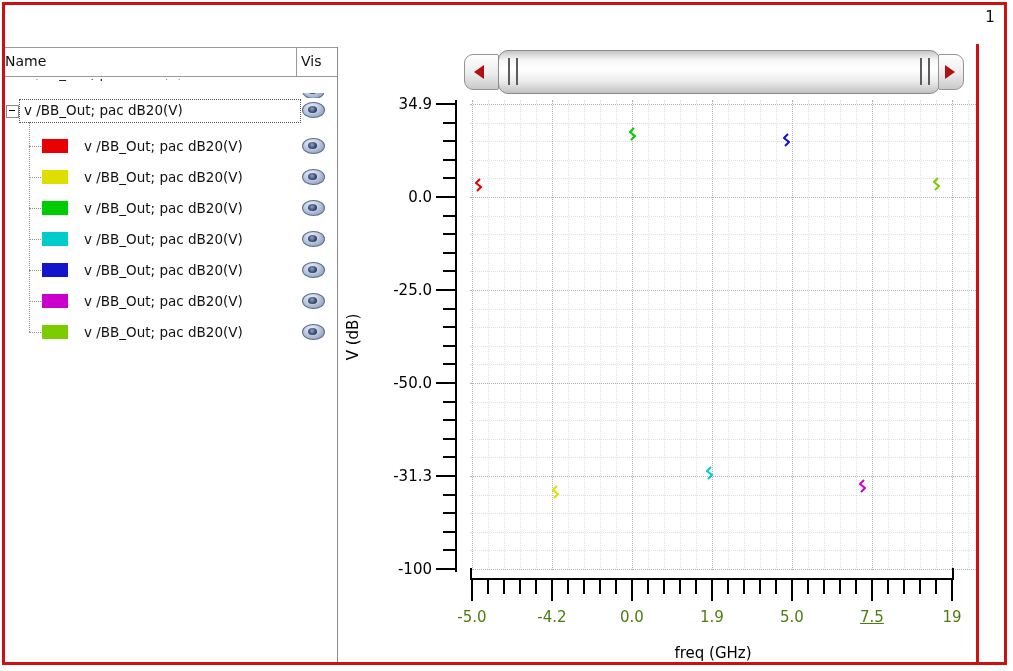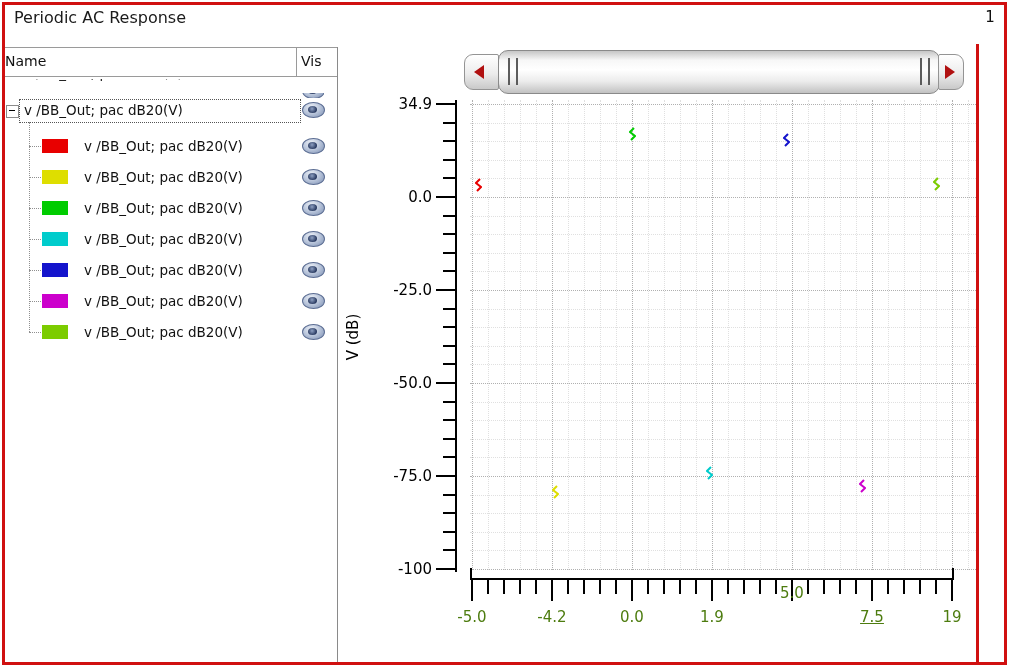--- a/index.html
+++ b/index.html
@@ -68,21 +68,20 @@
   .mark{position:absolute;width:7px;height:14px;}
 </style>
 </head>
 <body>
 
 <div id="canvas">
 
   <div class="frame"></div>
   <div class="inner-red"></div>
 
-  <div class="titlebar-text">Periodic AC Response</div>
   <div class="page-num">1</div>
 
   <div class="panel-top-line"></div>
   <div class="panel-hdr-bottom"></div>
   <div class="hdr-vsep"></div>
   <div class="panel-divider"></div>
   <div class="hdr-label hdr-name">Name</div>
   <div class="hdr-label hdr-vis">Vis</div>
 
   <div class="clipped-row">
@@ -243,21 +242,21 @@
       <div style="position: absolute; left: 436px; top: 196px; width: 20px; height: 0px; border-top: 2px solid rgb(0, 0, 0);"></div>
       <div style="position: absolute; left: 443px; top: 177.4px; width: 13px; height: 0px; border-top: 2px solid rgb(0, 0, 0);"></div>
       <div style="position: absolute; left: 443px; top: 158.8px; width: 13px; height: 0px; border-top: 2px solid rgb(0, 0, 0);"></div>
       <div style="position: absolute; left: 443px; top: 140.2px; width: 13px; height: 0px; border-top: 2px solid rgb(0, 0, 0);"></div>
       <div style="position: absolute; left: 443px; top: 121.6px; width: 13px; height: 0px; border-top: 2px solid rgb(0, 0, 0);"></div>
       <div style="position: absolute; left: 436px; top: 103px; width: 20px; height: 0px; border-top: 2px solid rgb(0, 0, 0);"></div>
       <div class="ylab" style="position: absolute; left: 370px; top: 95px;">34.9</div>
       <div class="ylab" style="position: absolute; left: 370px; top: 188px;">0.0</div>
       <div class="ylab" style="position: absolute; left: 370px; top: 281px;">-25.0</div>
       <div class="ylab" style="position: absolute; left: 370px; top: 374px;">-50.0</div>
-      <div class="ylab" style="position: absolute; left: 370px; top: 467px;">-75.0</div>
+      <div class="ylab" style="position: absolute; left: 370px; top: 467px;">-31.3</div>
       <div class="ylab" style="position: absolute; left: 370px; top: 560px;">-100</div>
       <div style="position: absolute; left: 470px; top: 578px; width: 484px; height: 2px; background: rgb(0, 0, 0);"></div>
       <div style="position: absolute; left: 470px; top: 568px; width: 2px; height: 10px; background: rgb(0, 0, 0);"></div>
       <div style="position: absolute; left: 952px; top: 568px; width: 2px; height: 10px; background: rgb(0, 0, 0);"></div>
       <div style="position: absolute; left: 471px; top: 580px; width: 0px; height: 21px; border-left: 2px solid rgb(0, 0, 0);"></div>
       <div style="position: absolute; left: 487px; top: 580px; width: 0px; height: 14px; border-left: 2px solid rgb(0, 0, 0);"></div>
       <div style="position: absolute; left: 503px; top: 580px; width: 0px; height: 14px; border-left: 2px solid rgb(0, 0, 0);"></div>
       <div style="position: absolute; left: 519px; top: 580px; width: 0px; height: 14px; border-left: 2px solid rgb(0, 0, 0);"></div>
       <div style="position: absolute; left: 535px; top: 580px; width: 0px; height: 14px; border-left: 2px solid rgb(0, 0, 0);"></div>
       <div style="position: absolute; left: 551px; top: 580px; width: 0px; height: 21px; border-left: 2px solid rgb(0, 0, 0);"></div>
@@ -283,21 +282,21 @@
       <div style="position: absolute; left: 871px; top: 580px; width: 0px; height: 21px; border-left: 2px solid rgb(0, 0, 0);"></div>
       <div style="position: absolute; left: 887px; top: 580px; width: 0px; height: 14px; border-left: 2px solid rgb(0, 0, 0);"></div>
       <div style="position: absolute; left: 903px; top: 580px; width: 0px; height: 14px; border-left: 2px solid rgb(0, 0, 0);"></div>
       <div style="position: absolute; left: 919px; top: 580px; width: 0px; height: 14px; border-left: 2px solid rgb(0, 0, 0);"></div>
       <div style="position: absolute; left: 935px; top: 580px; width: 0px; height: 14px; border-left: 2px solid rgb(0, 0, 0);"></div>
       <div style="position: absolute; left: 951px; top: 580px; width: 0px; height: 21px; border-left: 2px solid rgb(0, 0, 0);"></div>
       <div class="xlab" style="position: absolute; left: 442px; top: 608px;">-5.0</div>
       <div class="xlab" style="position: absolute; left: 522px; top: 608px;">-4.2</div>
       <div class="xlab" style="position: absolute; left: 602px; top: 608px;">0.0</div>
       <div class="xlab" style="position: absolute; left: 682px; top: 608px;">1.9</div>
-      <div class="xlab" style="position: absolute; left: 762px; top: 584px;">5.0</div>
+      <div class="xlab" style="position: absolute; left: 762px; top: 608px;">5.0</div>
       <div class="xlab" style="position: absolute; left: 842px; top: 608px; text-decoration: underline;">7.5</div>
       <div class="xlab" style="position: absolute; left: 922px; top: 608px;">19</div>
       <div class="mark" style="position: absolute; left: 475.4px; top: 176.98px; width: 7px; height: 14px;"><svg width="7" height="14">
           <polyline points="5,1 1,5 6,9 2,13" fill="none" stroke="#e80000" stroke-width="2"></polyline>
         </svg></div>
       <div class="mark" style="position: absolute; left: 552.2px; top: 483.88px; width: 7px; height: 14px;"><svg width="7" height="14">
           <polyline points="5,1 1,5 6,9 2,13" fill="none" stroke="#dede00" stroke-width="2"></polyline>
         </svg></div>
       <div class="mark" style="position: absolute; left: 629px; top: 126.016px; width: 7px; height: 14px;"><svg width="7" height="14">
           <polyline points="5,1 1,5 6,9 2,13" fill="none" stroke="#00cc00" stroke-width="2"></polyline>
@@ -308,15 +307,16 @@
       <div class="mark" style="position: absolute; left: 782.6px; top: 131.968px; width: 7px; height: 14px;"><svg width="7" height="14">
           <polyline points="5,1 1,5 6,9 2,13" fill="none" stroke="#1414cc" stroke-width="2"></polyline>
         </svg></div>
       <div class="mark" style="position: absolute; left: 859.4px; top: 478.3px; width: 7px; height: 14px;"><svg width="7" height="14">
           <polyline points="5,1 1,5 6,9 2,13" fill="none" stroke="#cc00cc" stroke-width="2"></polyline>
         </svg></div>
       <div class="mark" style="position: absolute; left: 933px; top: 175.864px; width: 7px; height: 14px;"><svg width="7" height="14">
           <polyline points="5,1 1,5 6,9 2,13" fill="none" stroke="#7ccc00" stroke-width="2"></polyline>
         </svg></div>
     </div>
+  <div class="axis-title-x">freq (GHz)</div>
   <div class="axis-title-y">V (dB)</div>
 
 </div>
 
 </body></html>

